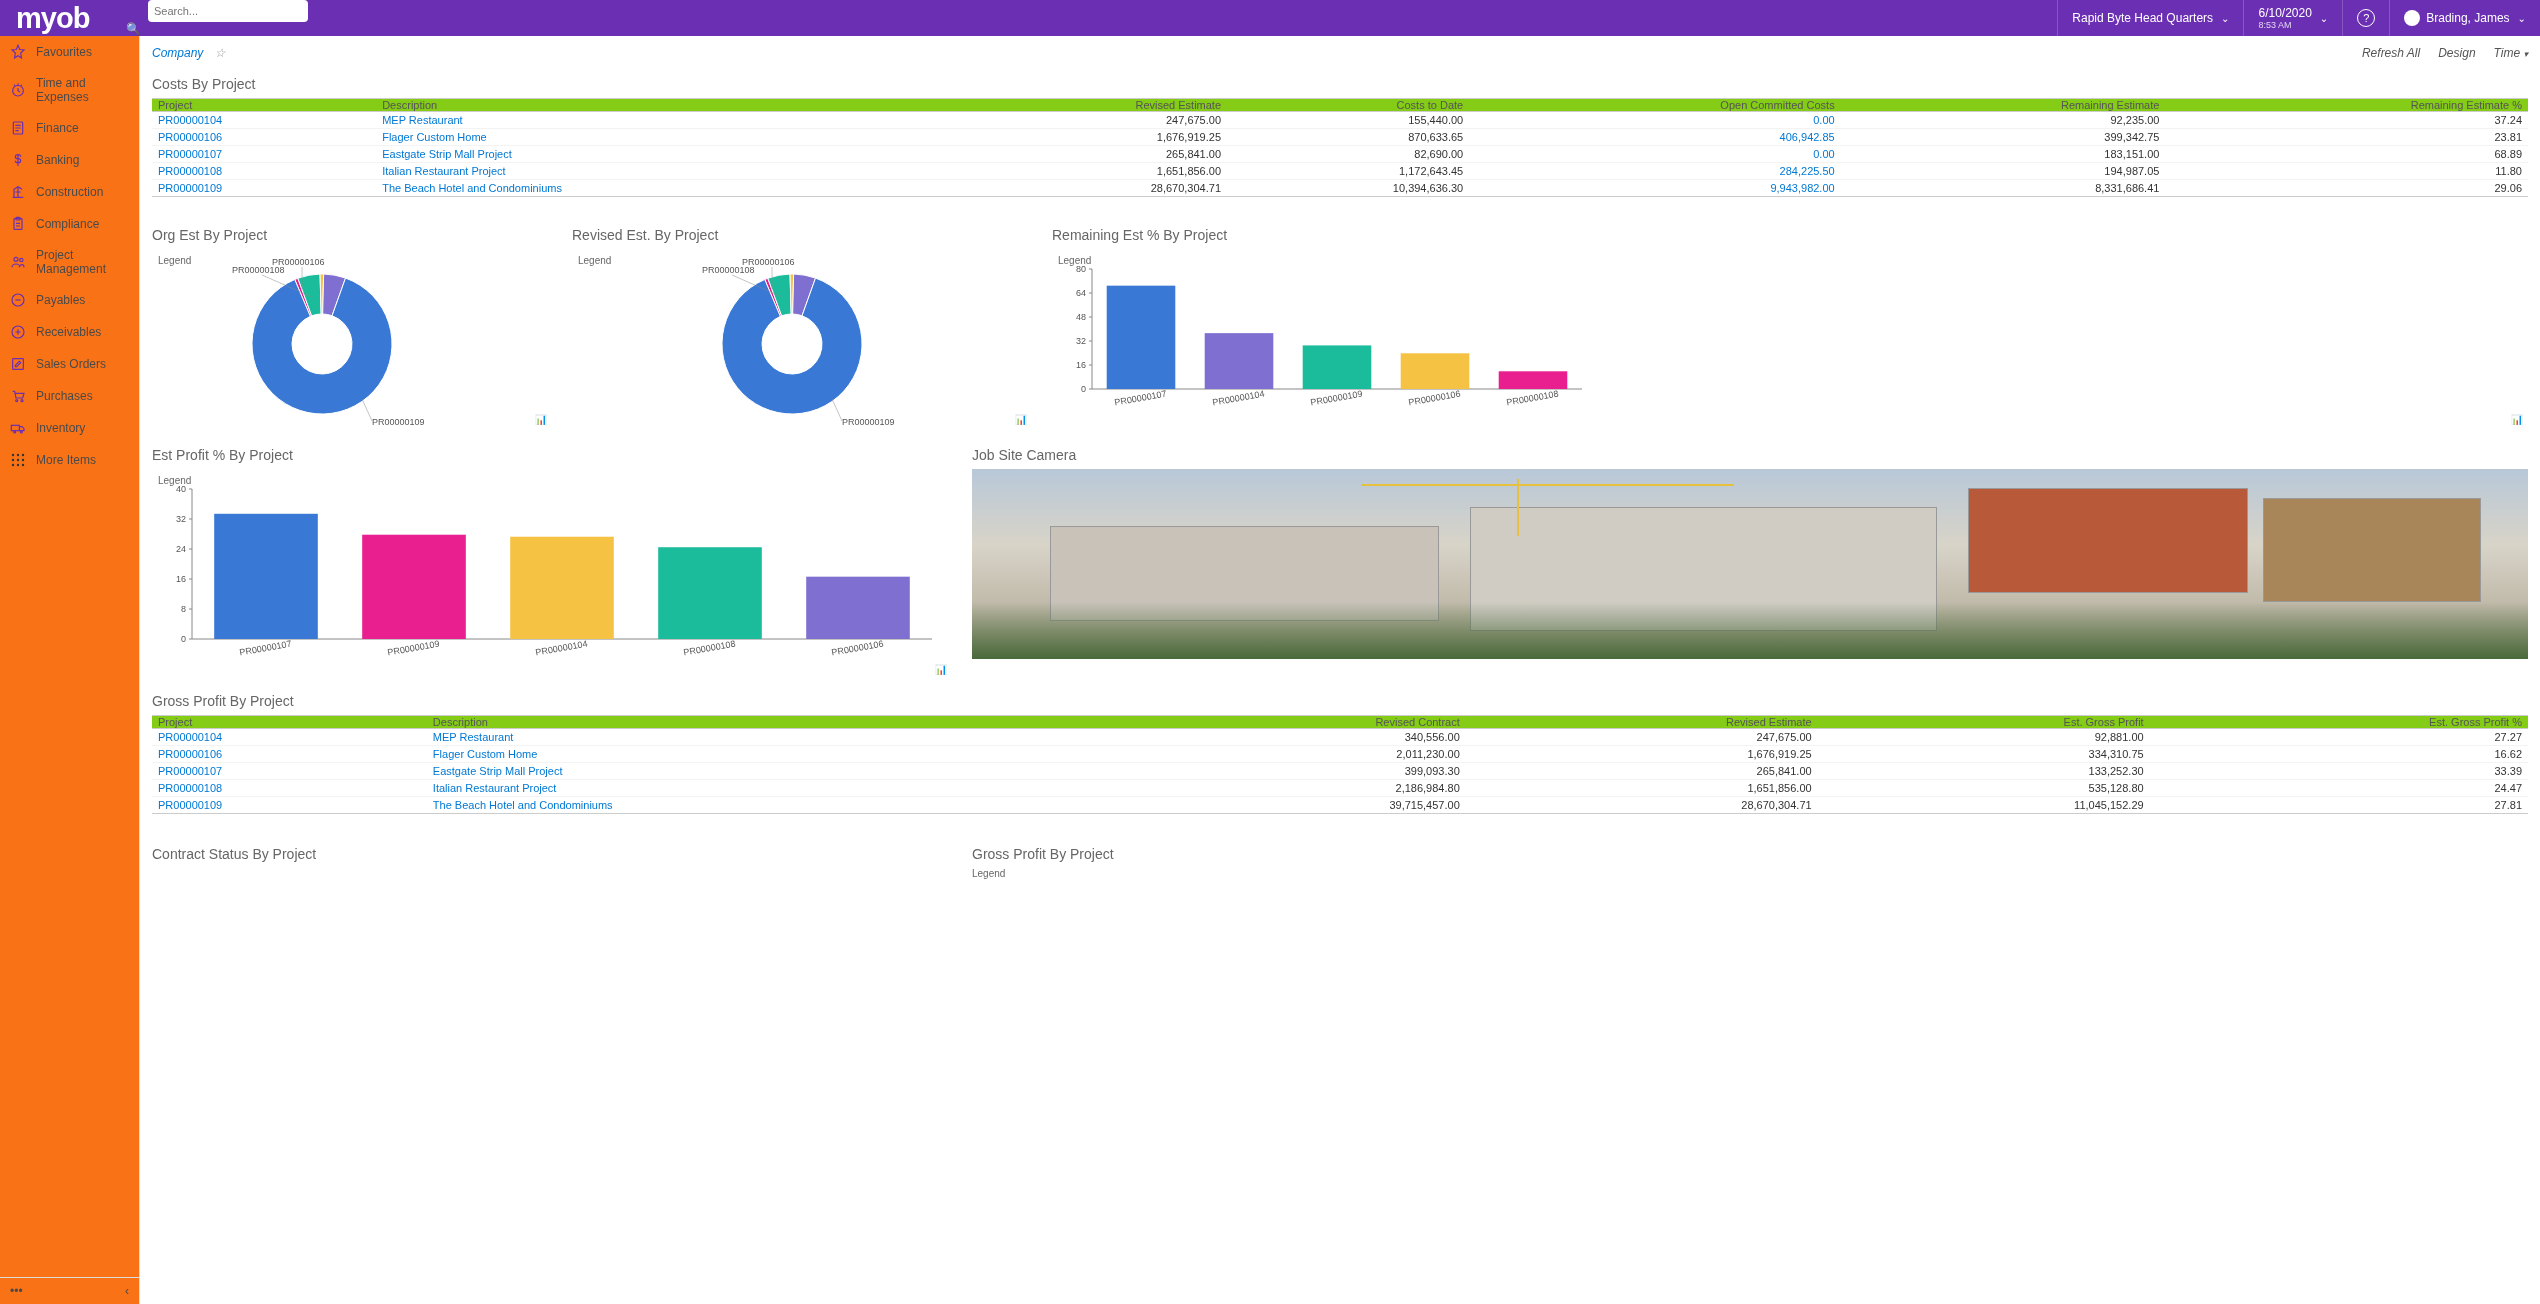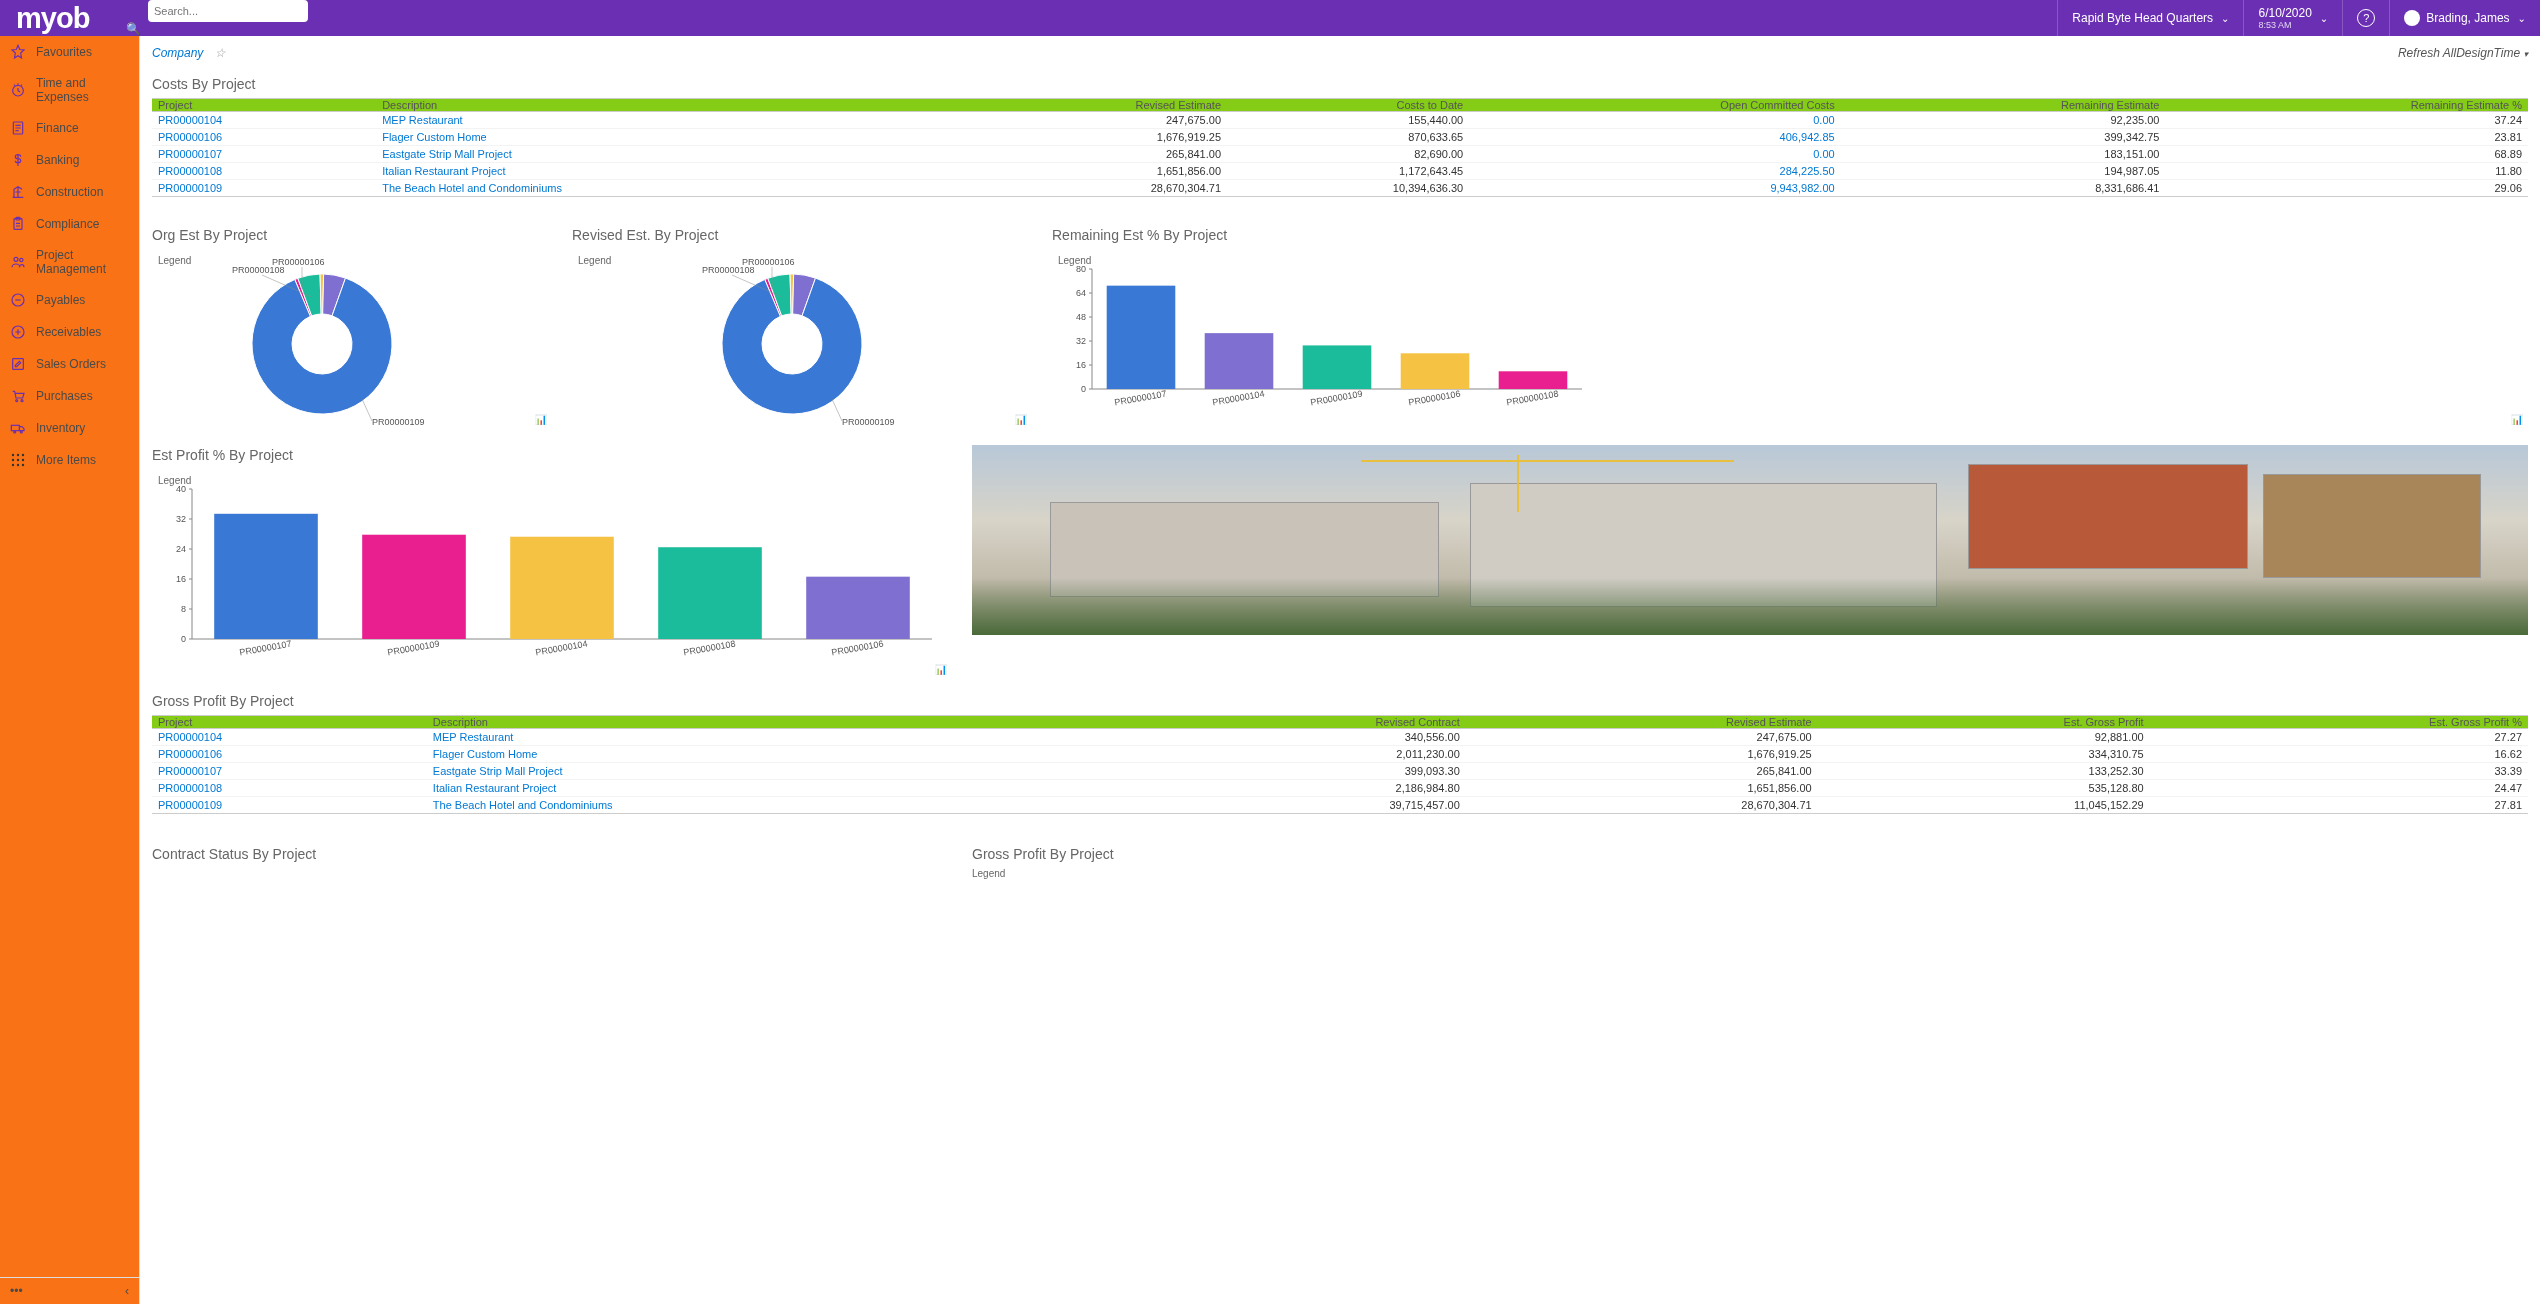--- a/index.html
+++ b/index.html
@@ -20,21 +20,21 @@
 .sidebar { width: 140px; border-right: 1px solid #ddd; display: flex; flex-direction: column; font-size: 12px; color: #4a4a4a; background: #f97316; }
 .sidebar-item { display: flex; align-items: center; padding: 8px 10px; cursor: pointer; gap: 10px; }
 .sidebar-icon { width: 16px; height: 16px; display: flex; align-items: center; justify-content: center; flex-shrink: 0; }
 .sidebar-spacer { flex: 1; }
 .sidebar-footer { border-top: 1px solid #ddd; display: flex; justify-content: space-between; padding: 6px 10px; }
 
 .main { flex: 1; overflow: auto; padding: 6px 12px 20px 12px; }
 .breadcrumb-row { display: flex; align-items: center; justify-content: space-between; padding: 4px 0 8px 0; font-style: italic; }
 .breadcrumb { color: #0078d4; font-size: 12px; }
 .breadcrumb .star { color: #999; margin-left: 8px; font-size: 12px; }
-.top-actions { display: flex; font-size: 12px; color: #555; padding-left: 28px; }
+.top-actions { display: flex; gap: 18px; font-size: 12px; color: #555; padding-left: 28px; }
 .top-actions span { cursor: pointer; }
 
 .section-title { font-size: 14px; color: #666; margin: 8px 0 6px 0; font-weight: normal; }
 
 table.data { width: 100%; border-collapse: collapse; font-size: 11px; }
 table.data th { text-align: left; font-weight: normal; color: #555; border-bottom: 1px solid #ccc; border-top: 1px solid #ccc; padding: 0 6px; background: #84cc16; }
 table.data th.r, table.data td.r { text-align: right; }
 table.data td { padding: 2px 6px; border-bottom: 1px solid #f3f3f3; }
 table.data td a { color: #0078d4; text-decoration: none; }
 table.data tr.last td { border-bottom: 1px solid #ccc; }
@@ -403,20 +403,21 @@
               <text x="410" y="182" text-anchor="middle" transform="rotate(-10 410 182)">PR00000104</text>
               <rect x="506.2" y="78.2375" width="103.6" height="91.7625" fill="#1bbc9b"></rect>
               <text x="558" y="182" text-anchor="middle" transform="rotate(-10 558 182)">PR00000108</text>
               <rect x="654.2" y="107.675" width="103.6" height="62.325" fill="#7e6fd1"></rect>
               <text x="706" y="182" text-anchor="middle" transform="rotate(-10 706 182)">PR00000106</text>
             </svg>
           <span class="corner-icon">📊</span>
         </div>
       </div>
       <div class="camera-box">
+        <div class="section-title">Job Site Camera</div>
         <div class="camera-img">
           <div class="bld" style="left:5%; top:30%; width:25%; height:50%; background:#c8c2b8;"></div>
           <div class="bld" style="left:32%; top:20%; width:30%; height:65%; background:#d0ccc4;"></div>
           <div class="bld" style="left:64%; top:10%; width:18%; height:55%; background:#b85a3a;"></div>
           <div class="bld" style="left:83%; top:15%; width:14%; height:55%; background:#a8865a;"></div>
           <div style="position:absolute; left:35%; top:5%; width:2px; height:30%; background:#e8c040;"></div>
           <div style="position:absolute; left:25%; top:8%; width:24%; height:2px; background:#e8c040;"></div>
           <div style="position:absolute; bottom:0; left:0; right:0; height:30%; background:linear-gradient(0deg, #4a6a3a 0%, transparent 100%);"></div>
         </div>
       </div>

